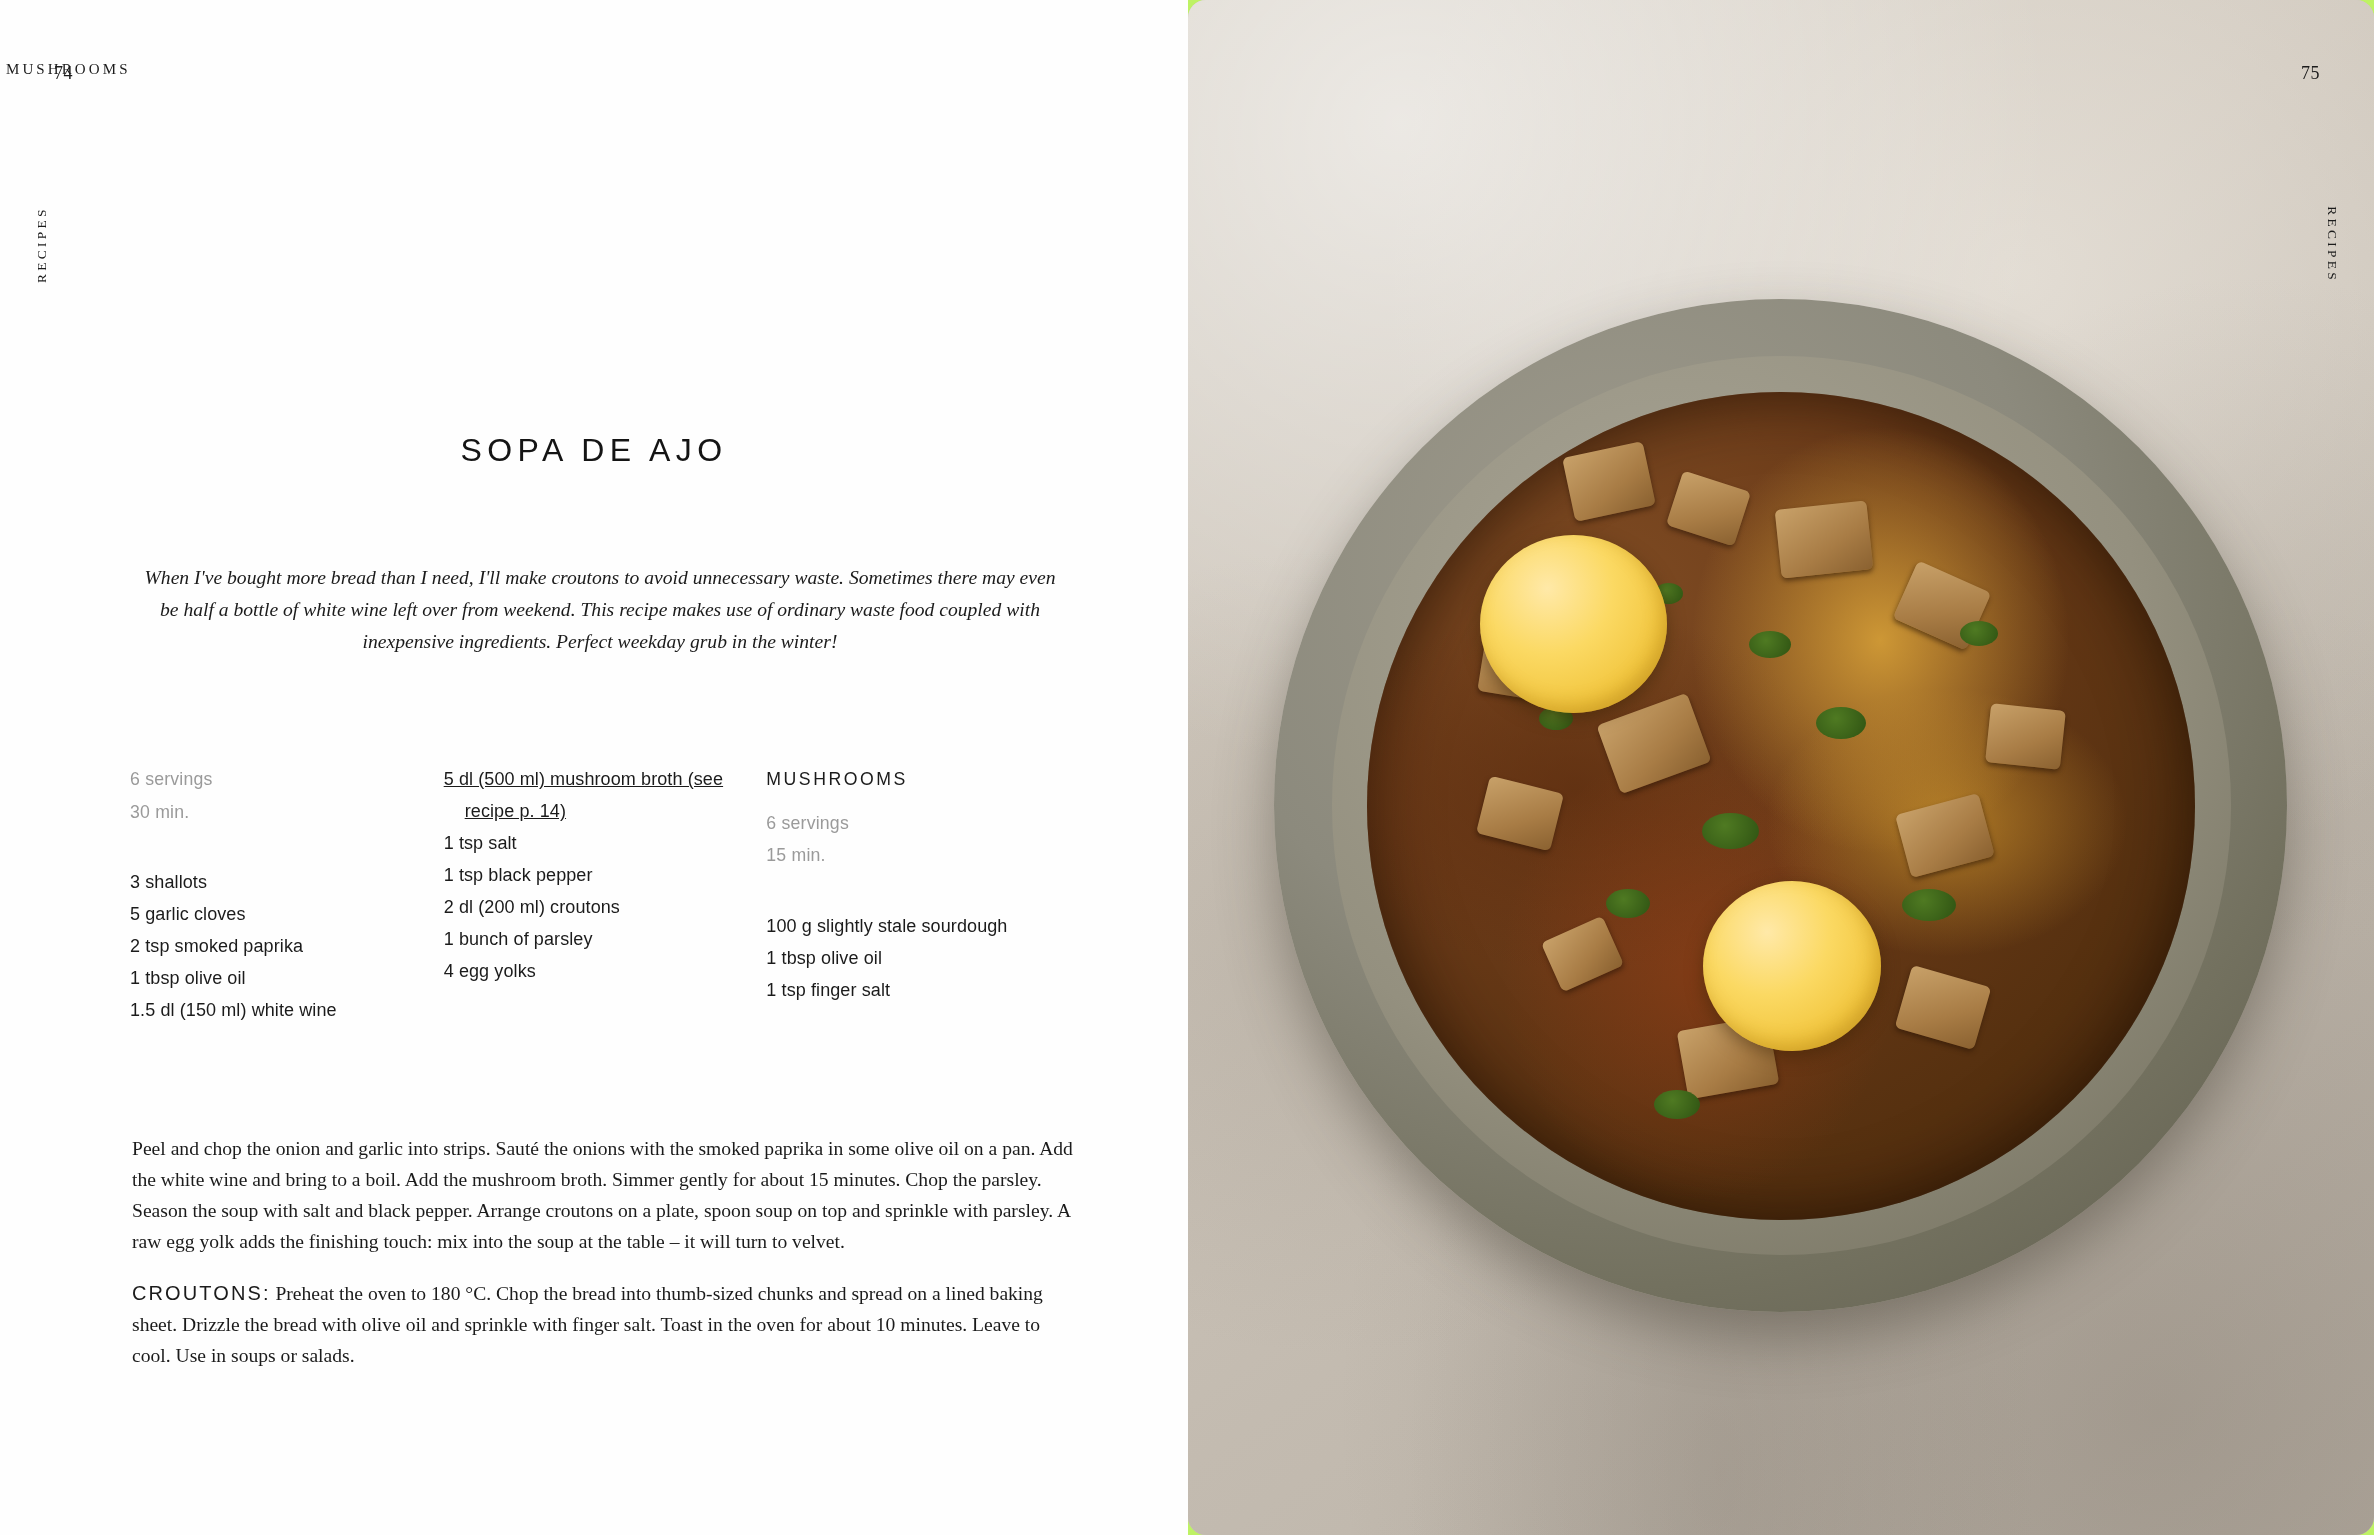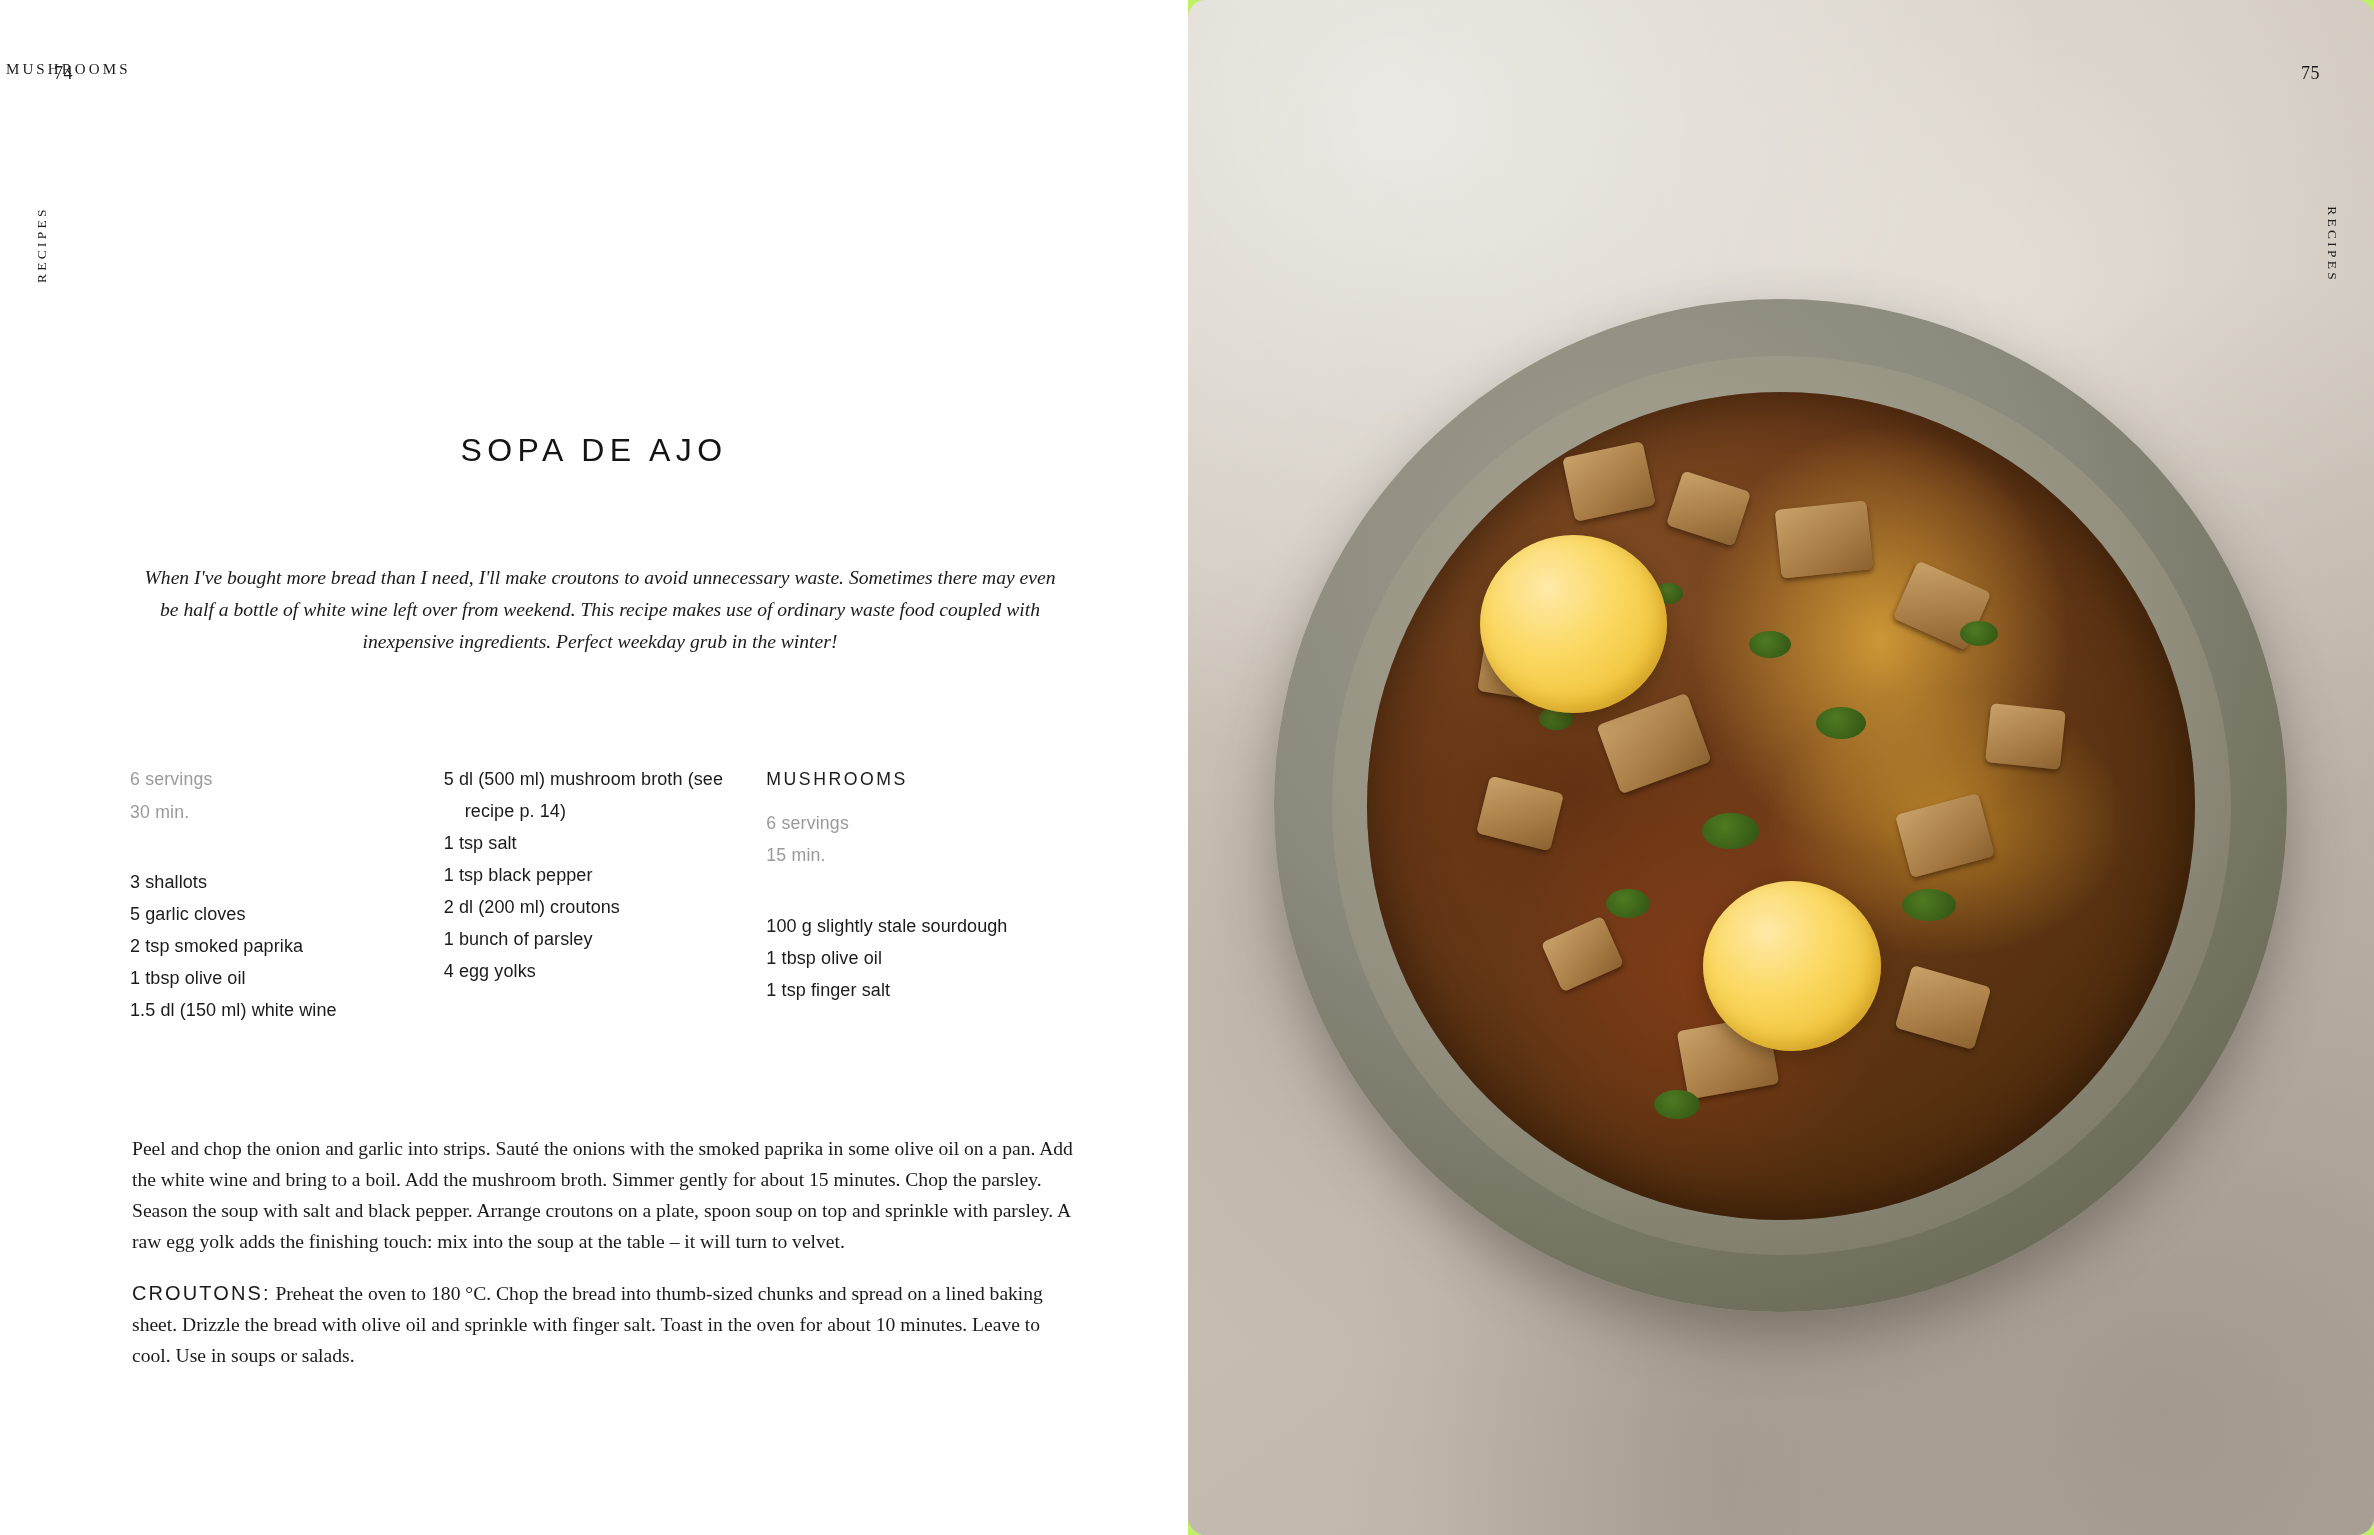--- a/index.html
+++ b/index.html
@@ -115,20 +115,21 @@
   }
   .ing-line {
     font-size: 18px;
     color: #1b1b1b;
     line-height: 32px;
     letter-spacing: 0.1px;
   }
   .ing-line.hang {
     padding-left: 21px;
     text-indent: -21px;
+    text-decoration: underline;
   }
   .gap-block { height: 38px; }
 
   .sub-head {
     font-size: 17.7px;
     letter-spacing: 2.5px;
     color: #1b1b1b;
     line-height: 32px;
   }
 

